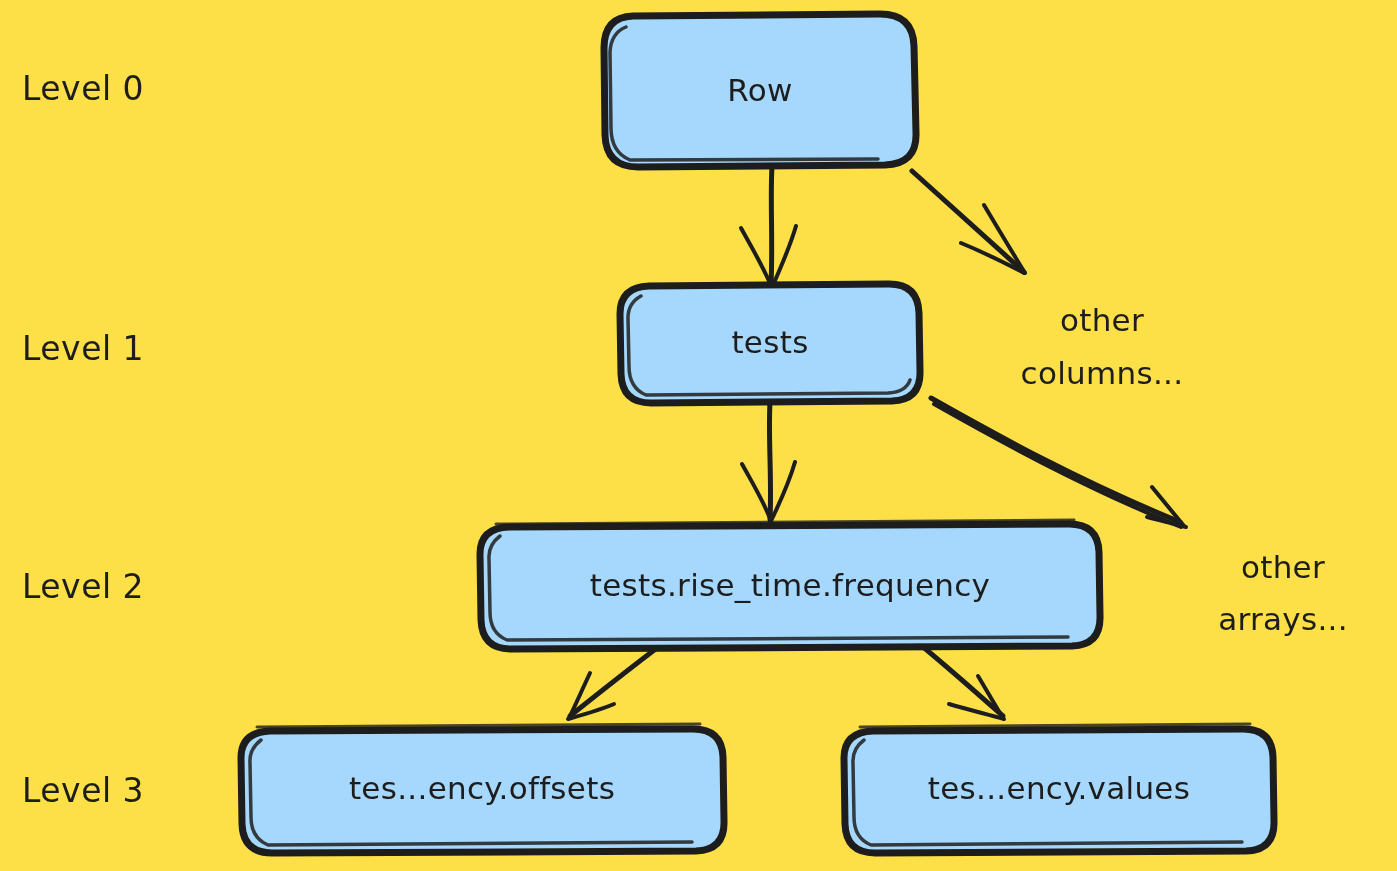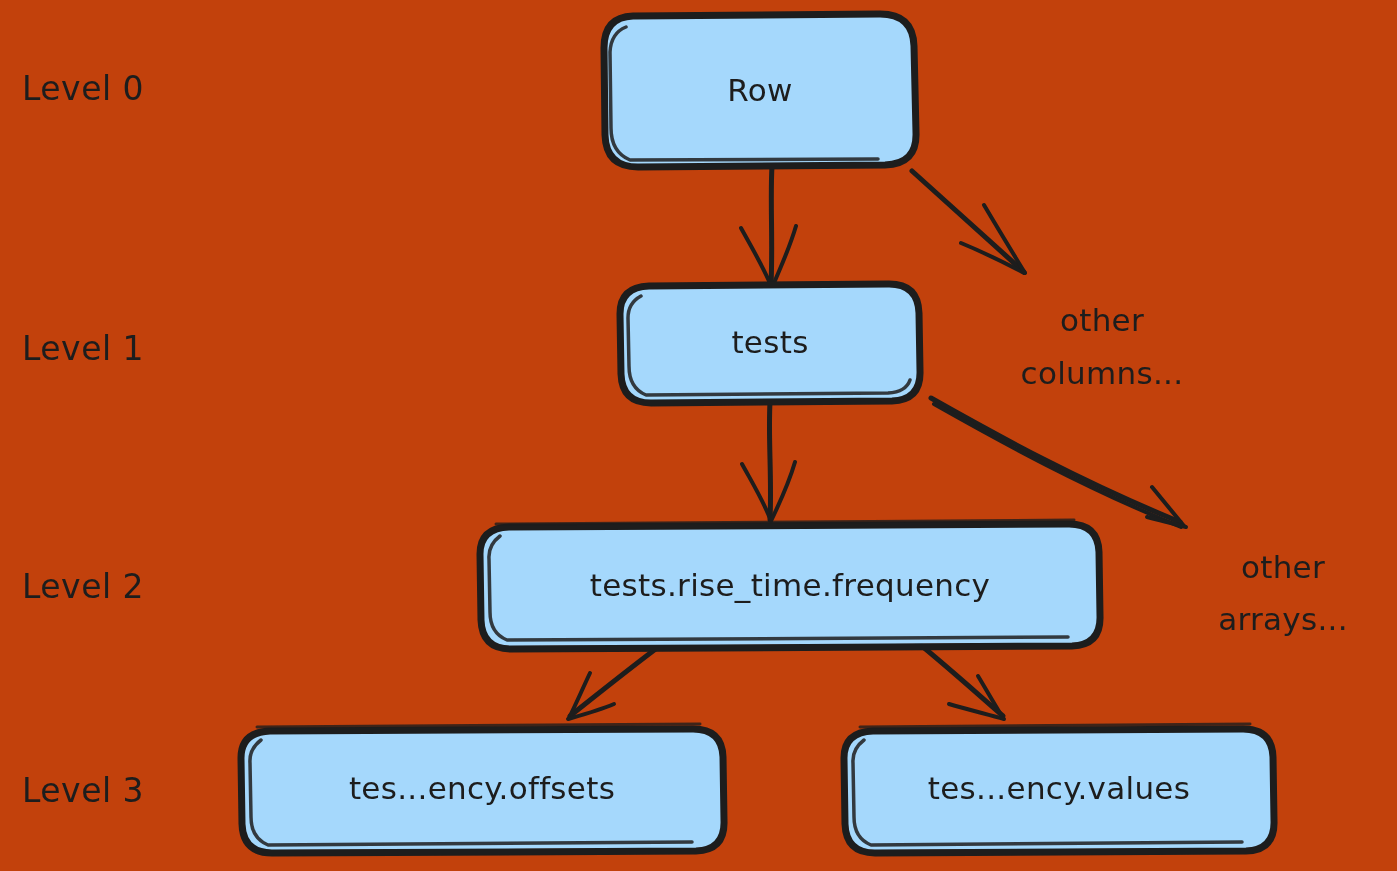--- a/index.html
+++ b/index.html
@@ -10,21 +10,21 @@
   body {
     width: 1397px;
     height: 871px;
     overflow: hidden;
     font-family: "DejaVu Sans", sans-serif;
   }
   #canvas {
     position: relative;
     width: 1397px;
     height: 871px;
-    background: #c2410c;
+    background: #fde047;
   }
   svg#diagram {
     position: absolute;
     top: 0;
     left: 0;
     width: 1397px;
     height: 871px;
   }
   .node-label, .level-label, .side-label {
     fill: #1d1d1d;

